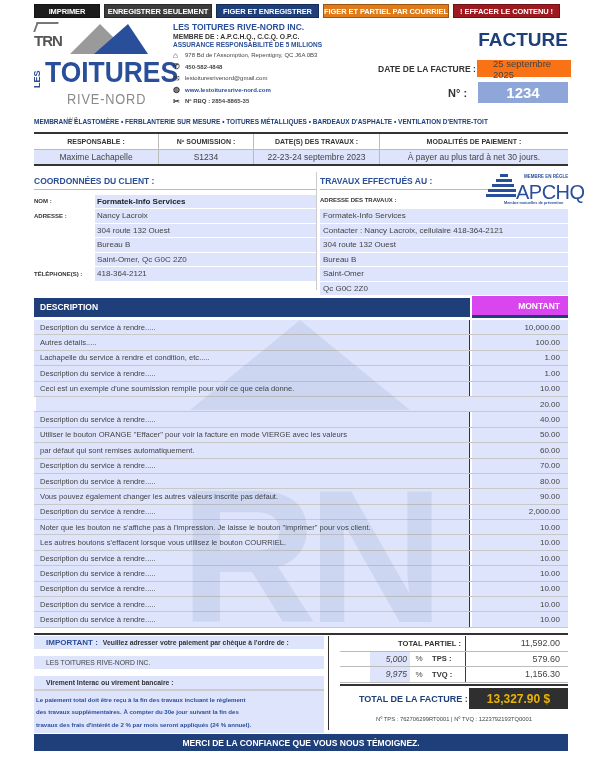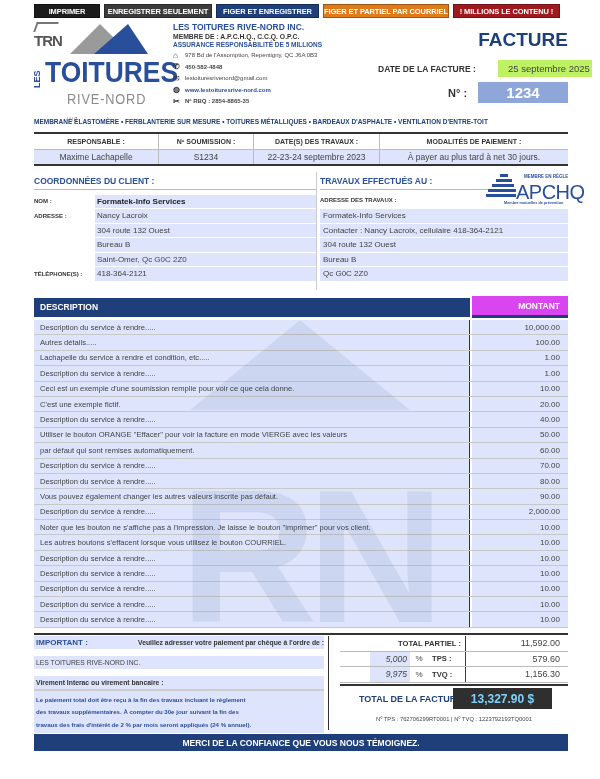--- a/index.html
+++ b/index.html
@@ -30,21 +30,21 @@
   .company .name { font-size: 8.5px; font-weight: bold; color: #2a4f9a; }
   .company .member { font-size: 6.8px; font-weight: bold; color: #333; margin-top: 1px; }
   .company .ins { font-size: 6.5px; font-weight: bold; color: #2a4f9a; margin-top: 1px; }
   .company .line { display: flex; align-items: center; font-size: 6px; margin-top: 2.5px; color: #444; }
   .company .line .ic { width: 12px; font-size: 8px; color: #333; }
   .company .line.web { color: #2a4f9a; font-weight: bold; }
 
   
   .facture { position: absolute; right: 32px; top: 29px; font-size: 19px; font-weight: bold; color: #1e3f7a; }
   .date-label { position: absolute; left: 378px; top: 64px; font-size: 8.5px; font-weight: bold; color: #333; }
-  .date-val { position: absolute; left: 498px; top: 60px; width: 94px; height: 17px; background: #bef264; font-size: 9.5px; color: #444; display: flex; align-items: center; padding-left: 10px; }
+  .date-val { position: absolute; left: 477px; top: 60px; width: 94px; height: 17px; background: #f97316; font-size: 9.5px; color: #444; display: flex; align-items: center; padding-left: 16px; }
   .no-label { position: absolute; left: 448px; top: 87px; font-size: 11px; font-weight: bold; color: #333; }
   .no-val { position: absolute; left: 478px; top: 82px; width: 90px; height: 21px; background: #8fa6d9; color: #fff; font-size: 15px; font-weight: bold; display: flex; align-items: center; justify-content: center; }
 
   
   .services { position: absolute; left: 34px; top: 118px; font-size: 6.5px; font-weight: bold; color: #1e3f7a; white-space: nowrap; }
 
   
   .info { position: absolute; left: 34px; top: 132px; width: 534px; border-top: 2px solid #333; border-bottom: 2px solid #333; }
   .info .row { display: flex; height: 15px; }
   .info .cell { display: flex; align-items: center; justify-content: center; border-right: 1px solid #bbb; }
@@ -87,50 +87,50 @@
   .lrow { display: flex; height: 15.4px; border-bottom: 1px solid #c8c8c8; }
   .lrow .d { width: 436px; background: #dde4fb; font-size: 7.6px; color: #444; display: flex; align-items: center; padding-left: 6px; white-space: nowrap; overflow: hidden; border-right: 1px solid #333; }
   .lrow .m { flex: 1; background: #dde4fb; font-size: 8px; color: #444; display: flex; align-items: center; justify-content: flex-end; padding-right: 8px; margin-left: 2px; }
   .watermark { position: absolute; left: 150px; top: 320px; width: 280px; height: 310px; opacity: 0.08; pointer-events: none; }
   .watermark .r { position: absolute; left: 40px; top: 0; border-left: 110px solid transparent; border-right: 110px solid transparent; border-bottom: 90px solid #1e3f7a; }
   .watermark .t { position: absolute; left: 30px; top: 100px; font-size: 190px; font-weight: bold; color: #1e3f7a; letter-spacing: -10px; margin-top: 27px; }
 
   
   .thickline { position: absolute; left: 34px; top: 633px; width: 534px; height: 2px; background: #333; }
   .imp { position: absolute; left: 34px; top: 636px; width: 290px; }
-  .imp .r { height: 13px; background: #dde4fb; margin-bottom: 7px; font-size: 6.8px; color: #444; display: flex; align-items: center; padding-left: 2px; white-space: nowrap; justify-content: space-between; }
+  .imp .r { height: 13px; background: #dde4fb; margin-bottom: 7px; font-size: 6.8px; color: #444; display: flex; align-items: center; padding-left: 12px; white-space: nowrap; }
   .imp .r b { color: #2a4f9a; font-size: 8px; margin-right: 5px; }
   .imp .r .bk { font-weight: bold; color: #333; }
   .imp2 { position: absolute; left: 34px; top: 689px; width: 290px; background: #dde4fb; border-top: 2px solid #ccc; padding: 2px 2px; }
   .imp2 div { font-size: 6.1px; color: #2a4f9a; font-weight: bold; height: 12.5px; display: flex; align-items: center; white-space: nowrap; }
   .vbar-imp { position: absolute; left: 328px; top: 636px; width: 1px; height: 94px; background: #333; }
 
   .totals { position: absolute; left: 340px; top: 636px; width: 228px; }
   .trw { display: flex; height: 15.5px; border-bottom: 1px solid #bbb; align-items: center; }
   .trw .lab { width: 126px; font-size: 7.6px; font-weight: bold; color: #333; display: flex; align-items: center; justify-content: flex-end; padding-right: 4px; height: 100%; border-right: 1px solid #333; }
   .trw .amt { flex: 1; font-size: 9px; color: #444; text-align: right; padding-right: 8px; }
   .trw .pct { width: 40px; height: 100%; background: #dde4fb; font-size: 8.5px; color: #444; display: flex; align-items: center; justify-content: flex-end; padding-right: 3px; margin-left: 30px; font-style: italic; }
   .trw .pcs { width: 18px; font-size: 8px; color: #444; text-align: center; }
   .trw .tx { width: 38px; font-size: 7.6px; font-weight: bold; color: #333; text-align: left; height: 100%; display: flex; align-items: center; border-right: 1px solid #14532d; padding-left: 4px; }
   .tline2 { position: absolute; left: 340px; top: 684px; width: 228px; height: 2px; background: #333; }
   .grand-lbl { position: absolute; left: 359px; top: 694px; font-size: 9px; font-weight: bold; color: #1e3f7a; }
-  .grand-val { position: absolute; left: 453px; top: 688px; width: 99px; height: 21px; background: #2f2f2f; color: #7dd3fc; font-size: 12px; font-weight: bold; display: flex; align-items: center; justify-content: center; }
+  .grand-val { position: absolute; left: 469px; top: 688px; width: 99px; height: 21px; background: #2f2f2f; color: #eab308; font-size: 12px; font-weight: bold; display: flex; align-items: center; justify-content: center; }
   .taxnums { position: absolute; left: 376px; top: 716px; font-size: 5.8px; color: #444; white-space: nowrap; }
 
   .thanks { position: absolute; left: 34px; top: 734px; width: 534px; height: 17px; background: #1e3f7a; color: #fff; font-size: 8.5px; font-weight: bold; display: flex; align-items: center; justify-content: center; }
 </style>
 </head>
 <body>
 
 <div class="btnbar">
   <div class="b b1">IMPRIMER</div>
   <div class="b b2">ENREGISTRER SEULEMENT</div>
   <div class="b b3">FIGER ET ENREGISTRER</div>
   <div class="b b4">FIGER ET PARTIEL PAR COURRIEL</div>
-  <div class="b b5">! MILLIONS LE CONTENU !</div>
+  <div class="b b5">! EFFACER LE CONTENU !</div>
 </div>
 
 <div class="logo">
   <div class="trn-house"></div>
   <div class="trn" style="top:10px;">TRN</div>
   <div class="roof1"></div>
   <div class="roof2"></div>
   <div class="les" style="top:66px;">LES</div>
   <div class="toitures">TOITURES</div>
   <div class="rive"><span>RIVE-NORD</span> <span class="inc">INC.</span></div>
@@ -230,20 +230,21 @@
   <div class="m2">APCHQ</div>
   <div class="m3">Membre mutuelles de prévention</div>
 </div>
 
 <div class="trav-lbl">ADRESSE DES TRAVAUX :</div>
 <div class="trav">
   <div class="trow">Formatek-Info Services</div>
   <div class="trow">Contacter : Nancy Lacroix, cellulaire 418-364-2121</div>
   <div class="trow">304 route 132 Ouest</div>
   <div class="trow">Bureau B</div>
+  <div class="trow">Saint-Omer</div>
   <div class="trow">Qc  G0C 2Z0</div>
 </div>
 
 <div class="desc-head">DESCRIPTION</div>
 <div class="mont-head">MONTANT</div>
 <div class="mont-blue"></div>
 
 <div class="lines">
   <div class="lrow">
       <div class="d">Description du service à rendre.....</div>
@@ -259,21 +260,20 @@
     </div>
   <div class="lrow">
       <div class="d">Description du service à rendre.....</div>
       <div class="m">1.00</div>
     </div>
   <div class="lrow">
       <div class="d">Ceci est un exemple d'une soumission remplie pour voir ce que cela donne.</div>
       <div class="m">10.00</div>
     </div>
   <div class="lrow">
-      <div class="d">C'est une exemple fictif.</div>
       <div class="m">20.00</div>
     </div>
   <div class="lrow">
       <div class="d">Description du service à rendre.....</div>
       <div class="m">40.00</div>
     </div>
   <div class="lrow">
       <div class="d">Utiliser le bouton ORANGE "Effacer" pour voir la facture en mode VIERGE avec les valeurs</div>
       <div class="m">50.00</div>
     </div>

